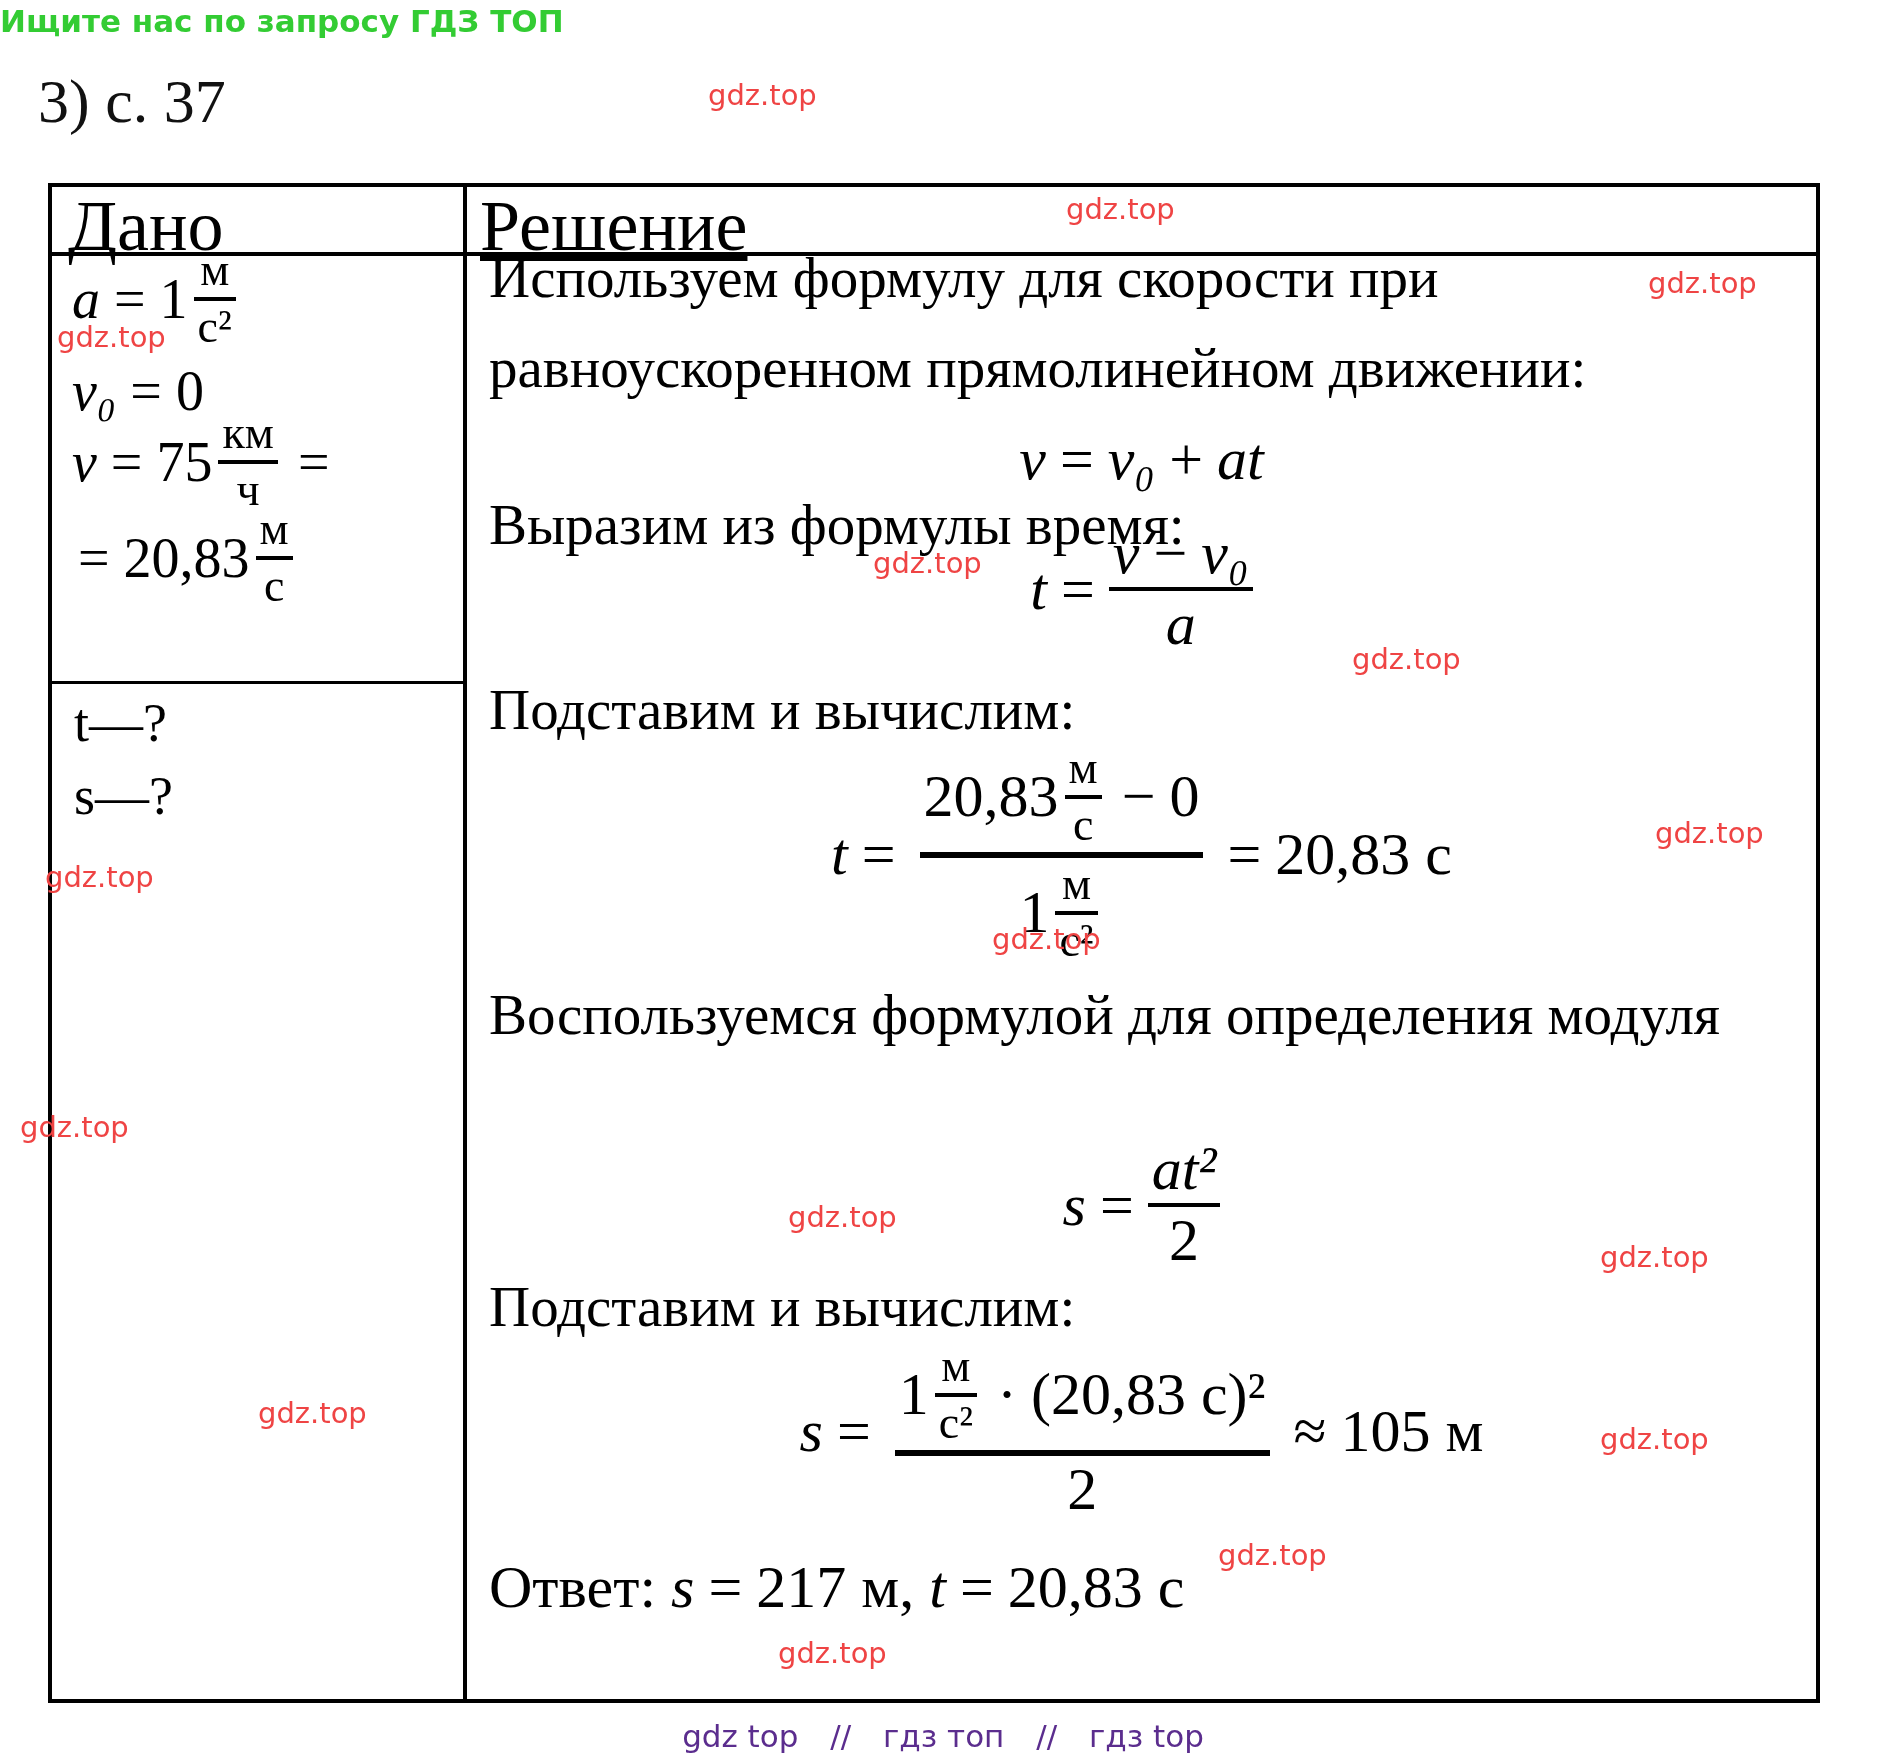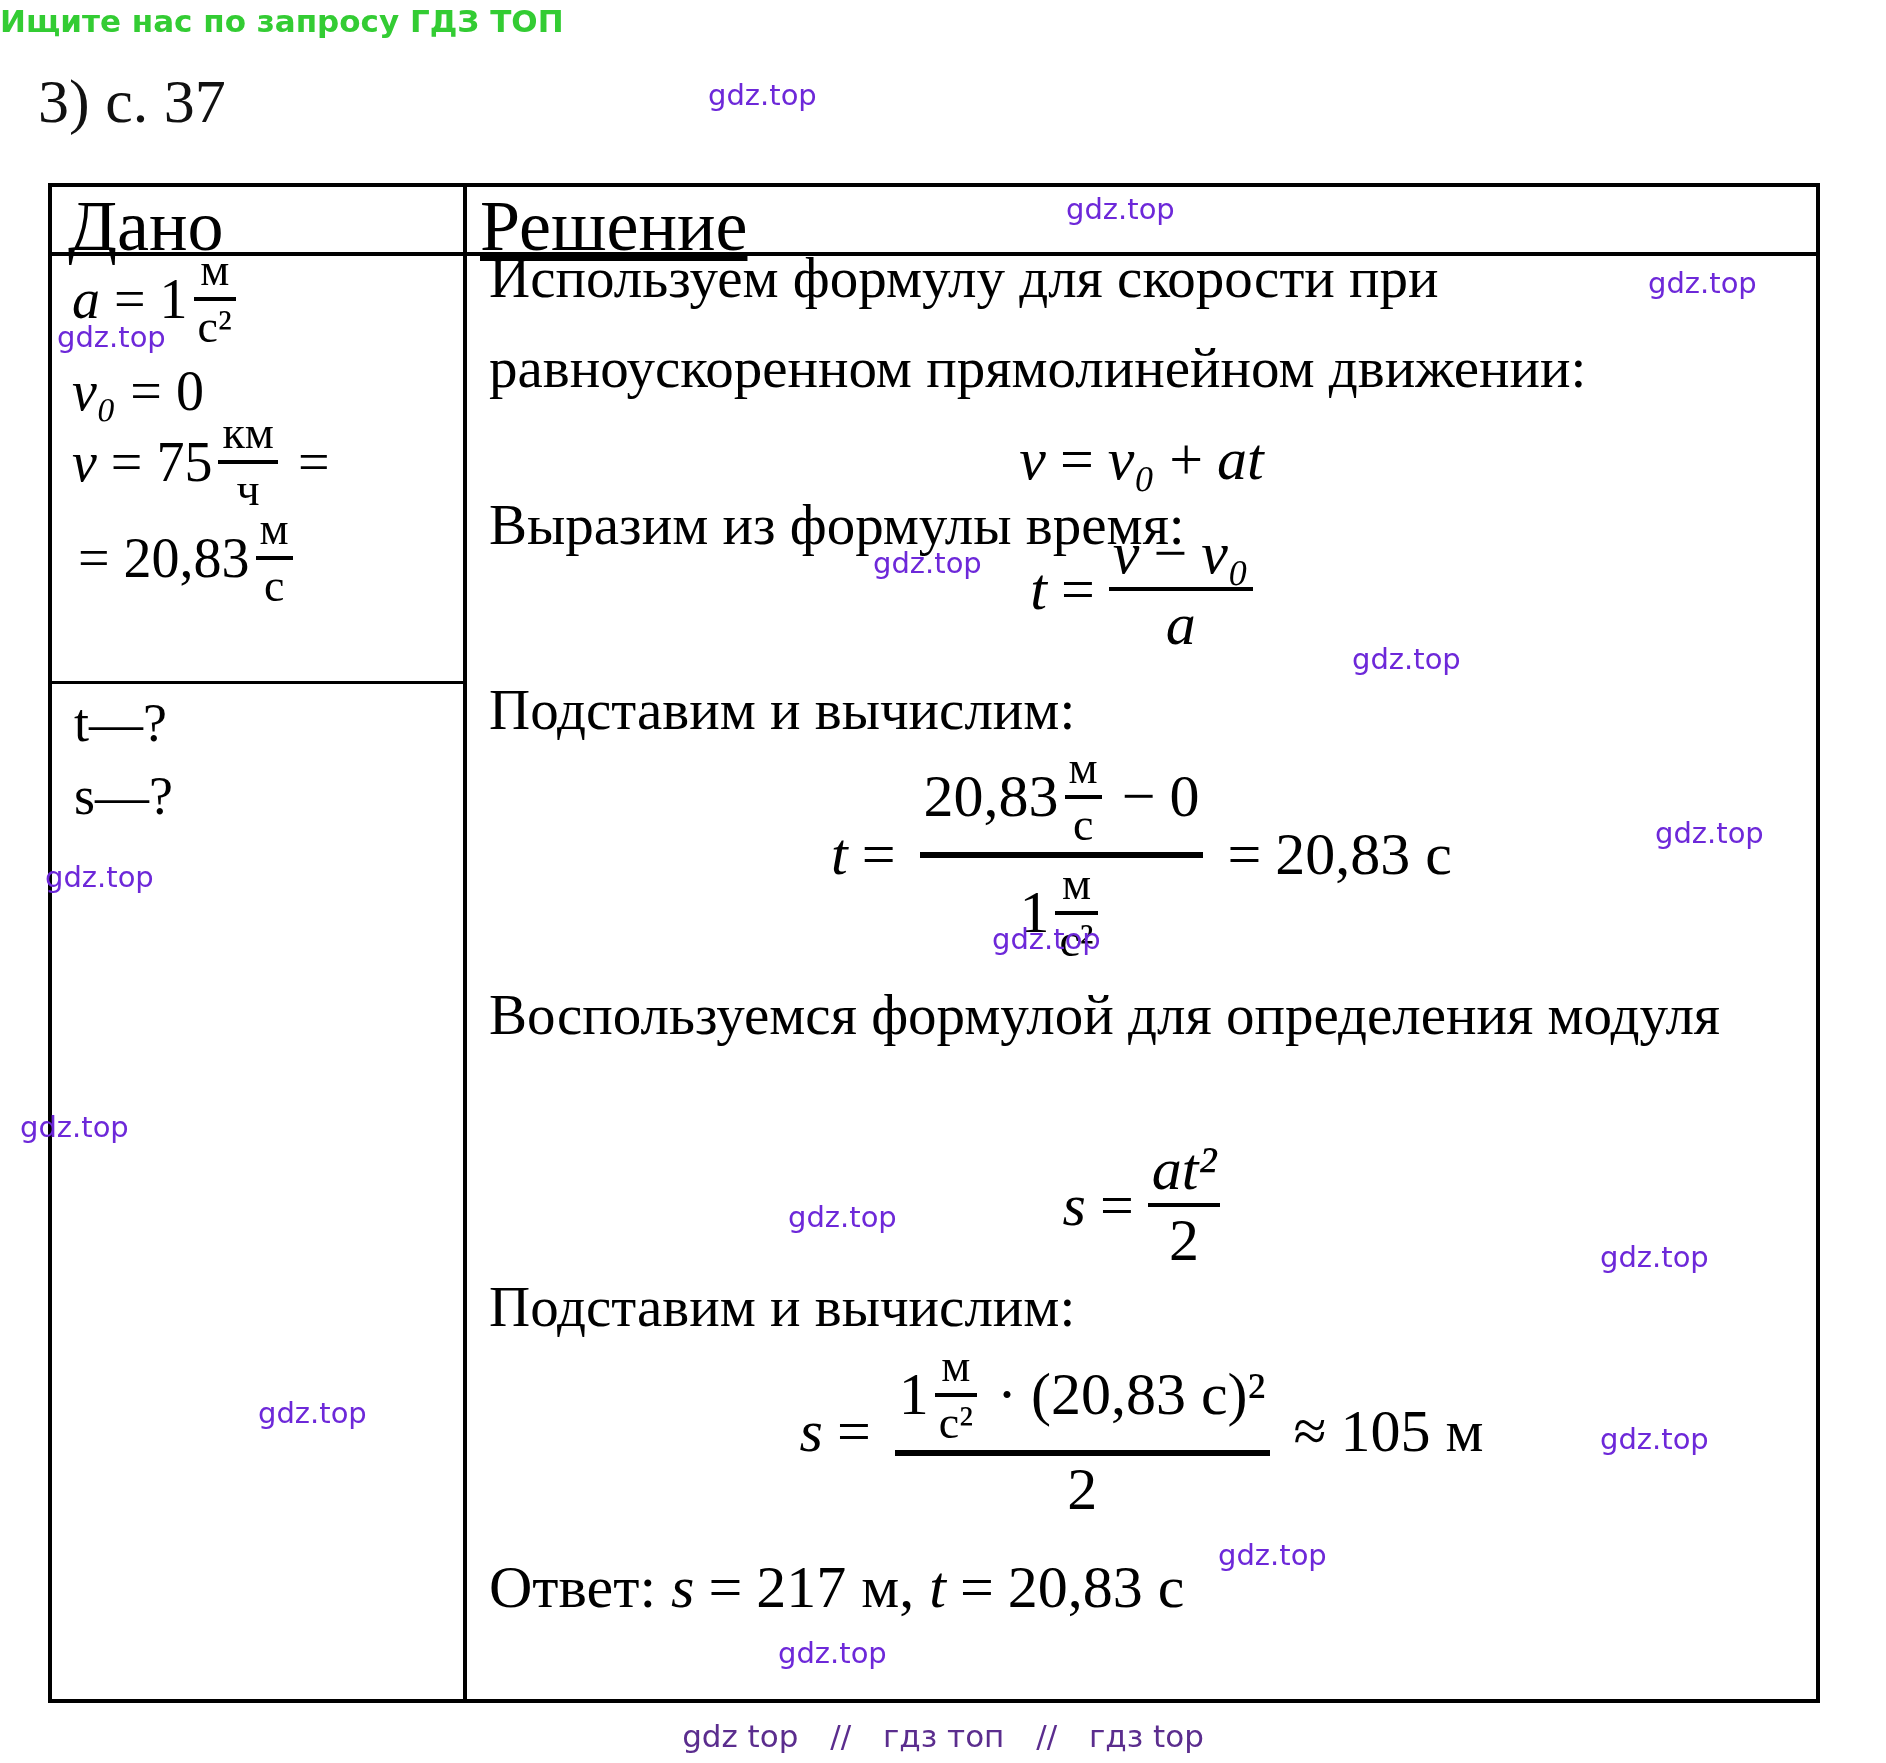--- a/index.html
+++ b/index.html
@@ -8,21 +8,21 @@
     font-family:"Liberation Serif",serif;color:#000;overflow:hidden;
   }
   .banner{
     position:absolute;top:3px;left:0;width:100%;
     font-family:"DejaVu Sans",sans-serif;font-size:31px;font-weight:bold;color:#33cc33;
   }
   .heading{
     position:absolute;left:38px;top:66px;font-size:62px;color:#111;
   }
   .wm{
-    position:absolute;font-family:"DejaVu Sans",sans-serif;font-size:29px;color:#6d28d9;
+    position:absolute;font-family:"DejaVu Sans",sans-serif;font-size:29px;color:#ef4444;
     white-space:nowrap;z-index:5;
   }
   .tbl{
     position:absolute;left:48px;top:183px;width:1764px;height:1512px;
     border:4px solid #000;
   }
   .col-div{position:absolute;left:411px;top:0;bottom:0;width:4px;background:#000;}
   .hdr-line{position:absolute;left:0;right:0;top:65px;height:4px;background:#000;}
   .given-line{position:absolute;left:0;top:494px;width:411px;height:3px;background:#000;}
   .hdr-cell{position:absolute;top:8px;font-size:72px;line-height:62px;}

